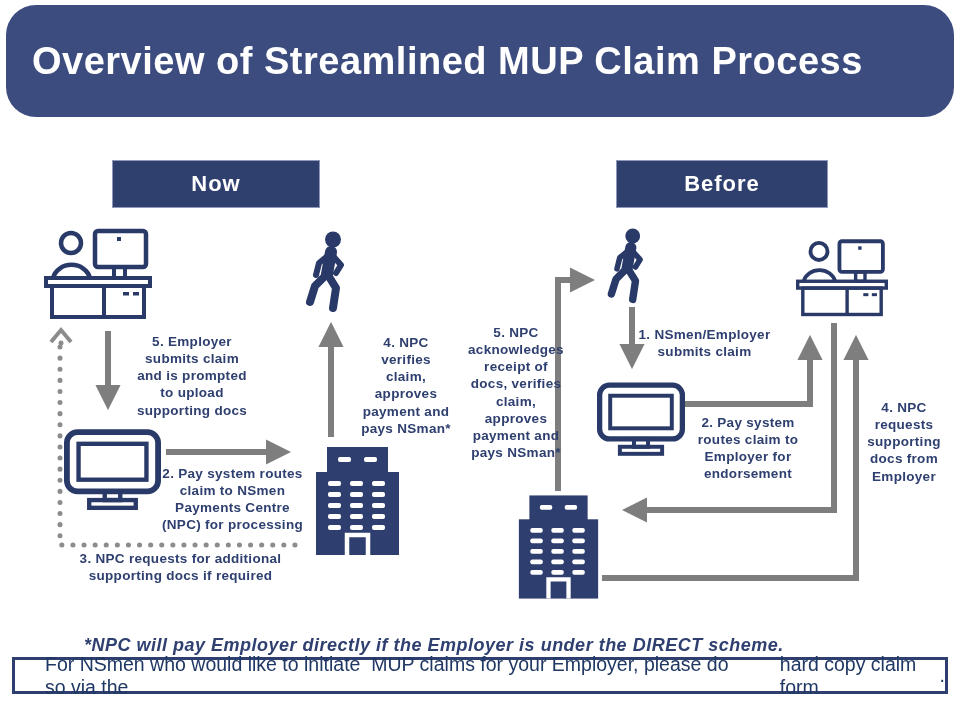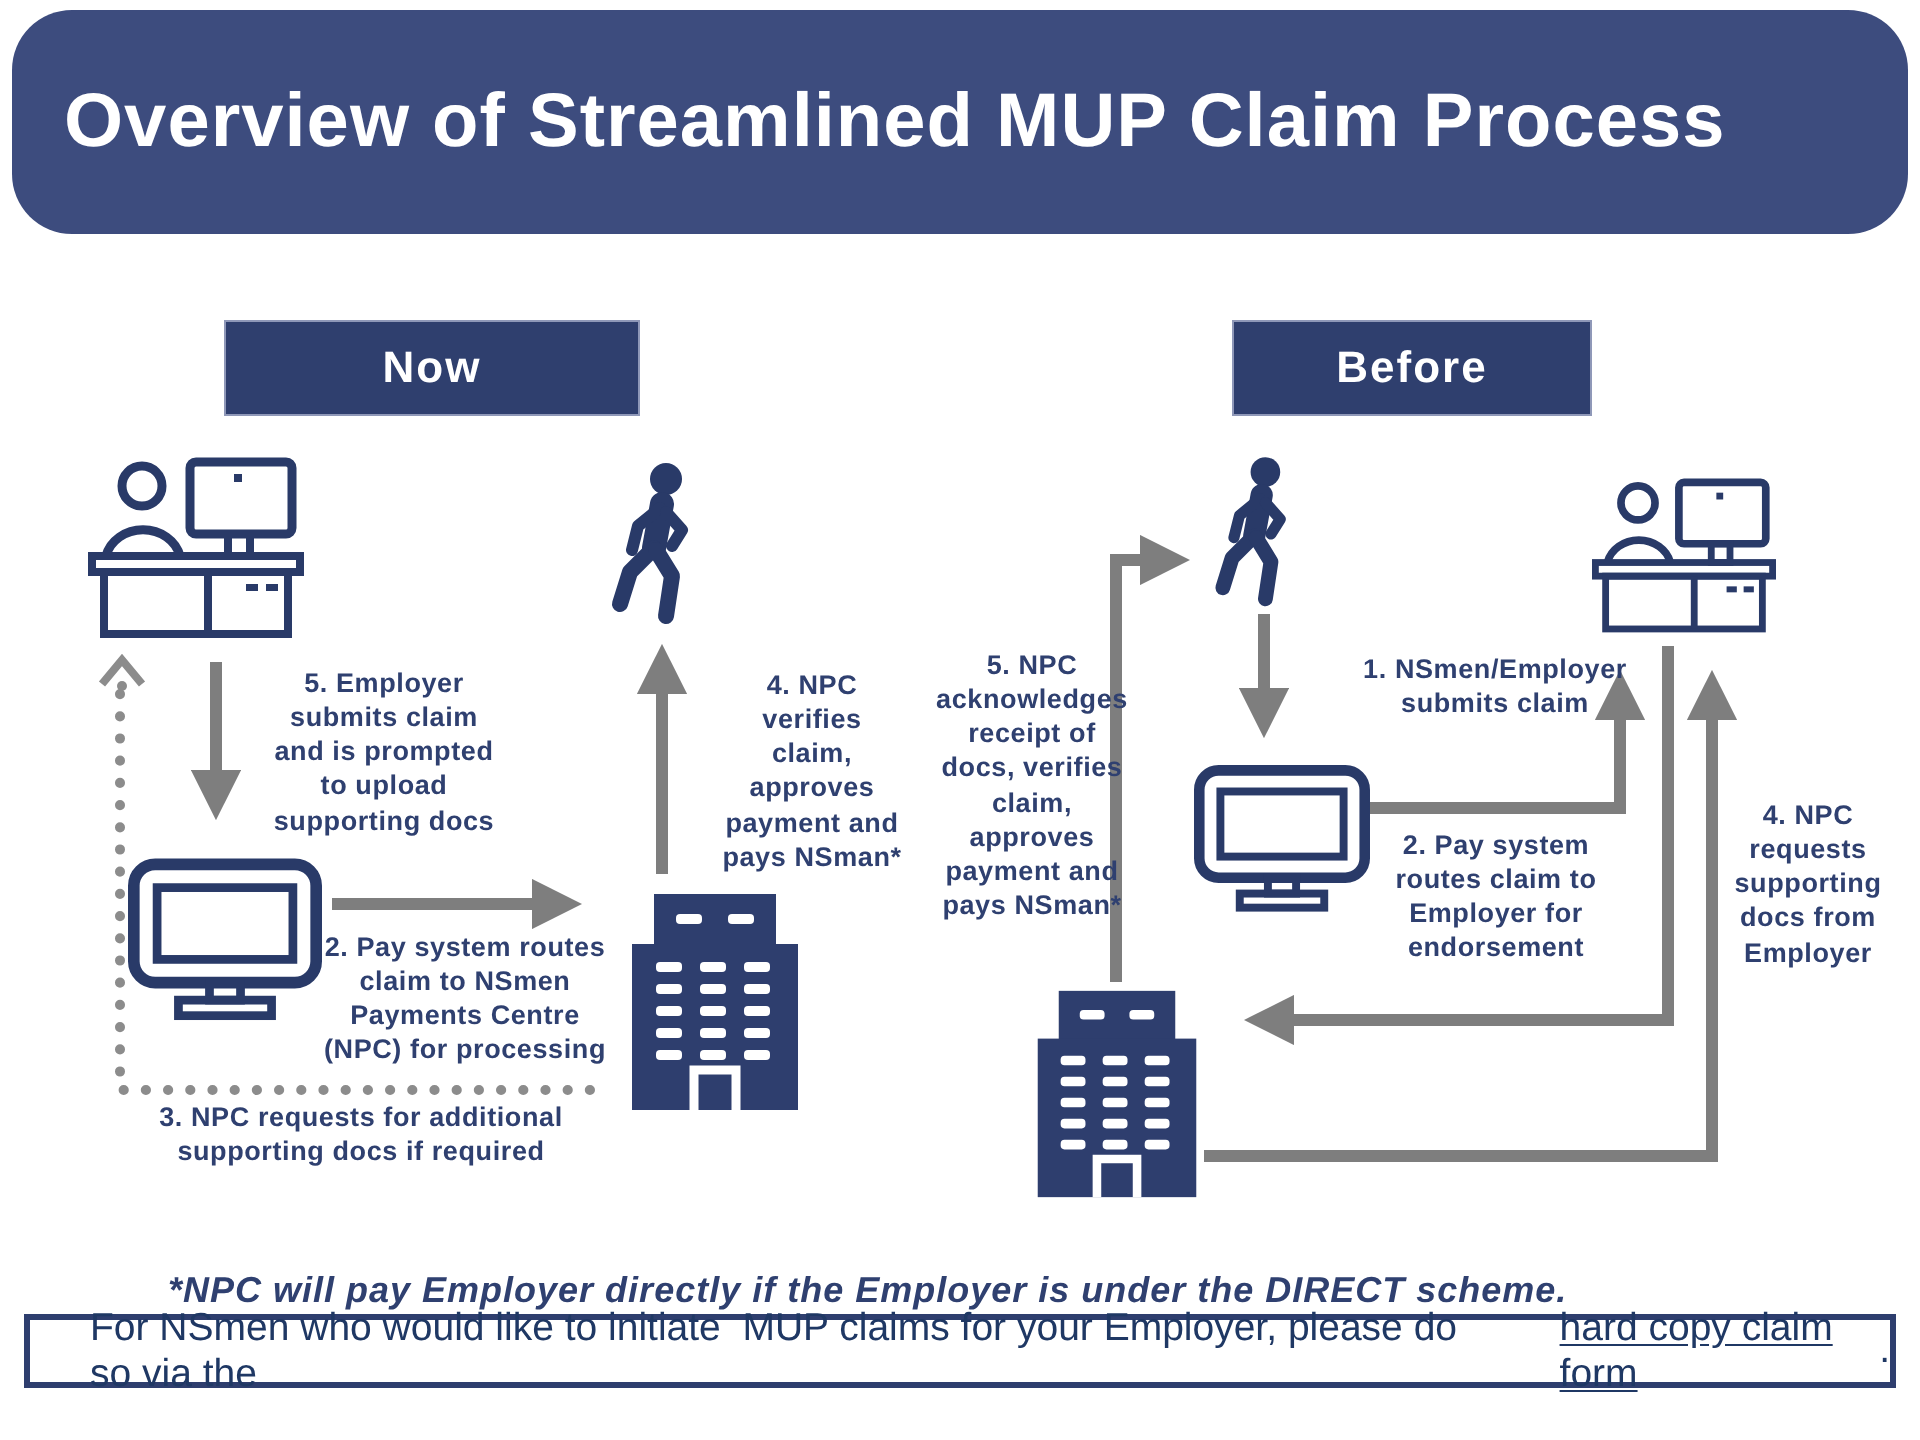--- a/index.html
+++ b/index.html
@@ -9,21 +9,21 @@
   
   .banner{position:absolute;left:6px;top:5px;width:948px;height:112px;background:#3D4C7E;
           display:flex;align-items:center;box-sizing:border-box;padding-left:26px;border-radius:30px;}
   .banner h1{margin:0;color:#fff;font-size:38px;font-weight:bold;letter-spacing:.5px;}
 
   
   .section-label{position:absolute;background:#2F3F6E;border:1px solid #8F98B8;color:#fff;
           font-weight:bold;font-size:22px;letter-spacing:1px;display:flex;align-items:center;
           justify-content:center;box-sizing:border-box;}
   .hdr-now{left:112px;top:160px;width:208px;height:48px;}
-  .hdr-before{left:616px;top:160px;width:180px;height:48px;}
+  .hdr-before{left:616px;top:160px;width:212px;height:48px;}
 
   
   .icon{position:absolute;}
   .i-now-desk{left:44px;top:226px;width:108px;height:94px;}
   .i-now-walker{left:302px;top:231px;width:54px;height:84px;}
   .i-now-monitor{left:64px;top:429px;width:97px;height:82px;}
   .i-now-building{left:313px;top:447px;width:89px;height:108px;}
   .i-before-walker{left:604px;top:228px;width:50px;height:78px;}
   .i-before-desk{left:796px;top:232px;width:92px;height:90px;}
   .i-before-monitor{left:597px;top:381px;width:88px;height:77px;}
@@ -34,35 +34,35 @@
   .arrows{position:absolute;left:0;top:0;width:960px;height:720px;pointer-events:none;}
 
   
   .lbl{position:absolute;color:#2F4070;font-weight:bold;font-size:13.5px;line-height:1.27;
        text-align:center;white-space:pre-line;letter-spacing:.3px;}
   .t-n1{left:120px;top:333px;width:144px;}
   .t-n2{left:145px;top:465px;width:175px;}
   .t-n3{left:58px;top:550px;width:245px;}
   .t-n4{left:340px;top:334px;width:132px;}
   .t-b5{left:450px;top:324px;width:132px;}
-  .t-b1{left:665px;top:326px;width:165px;}
+  .t-b1{left:622px;top:326px;width:165px;}
   .t-b2{left:672px;top:414px;width:152px;}
   .t-b3{left:620px;top:520px;width:205px;}
   .t-b4{left:850px;top:399px;width:108px;}
 
   
   .footnote{position:absolute;left:84px;top:635px;color:#2F4070;font-size:18px;font-weight:bold;
             font-style:italic;letter-spacing:.5px;}
 
   
   .footer{position:absolute;left:12px;top:657px;width:936px;height:37px;border:3px solid #2E3E6E;
           box-sizing:border-box;background:#fff;display:flex;align-items:center;
           padding-left:30px;font-size:19.5px;color:#1F3864;}
   .footer .pre{white-space:pre-wrap;}
-  .footer a{color:#1F3864;text-decoration:underline;text-underline-offset:2px;cursor:pointer;margin-left:48px;}
+  .footer a{color:#1F3864;text-underline-offset:2px;cursor:pointer;margin-left:48px;}
 </style>
 </head>
 <body>
 
 <div class="stage">
 
   <header class="banner">
     <h1>Overview of Streamlined MUP Claim Process</h1>
   </header>
 

